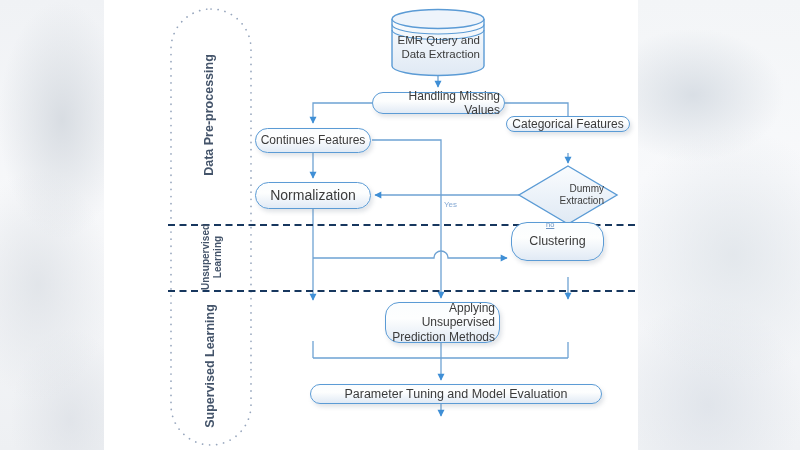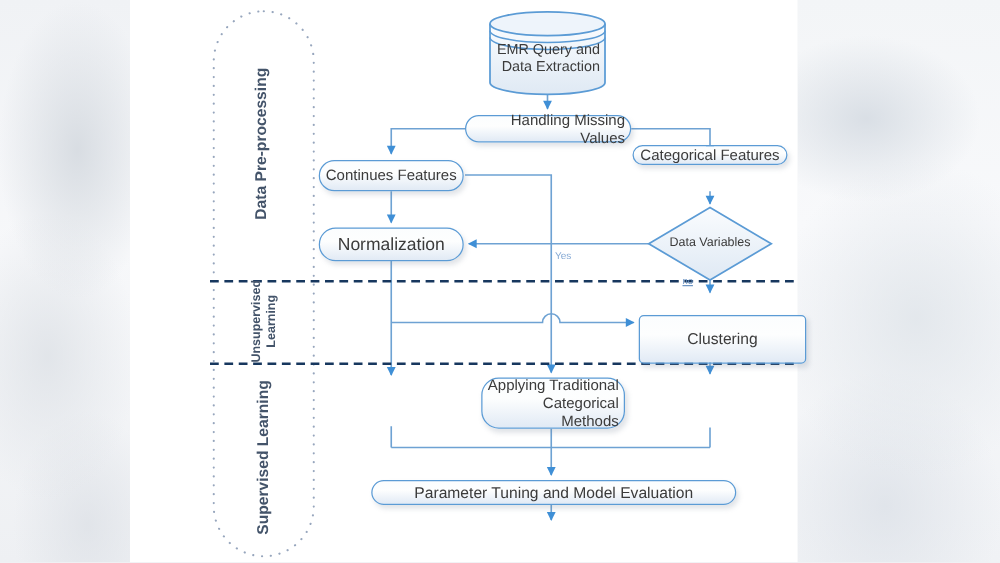--- a/index.html
+++ b/index.html
@@ -44,25 +44,25 @@
          color:var(--phase-text,#44546a);}
   .edge-label{position:absolute;font-size:8px;color:#85a9d4;}
 
   
   #n-emr{left:392px;top:28px;width:92px;height:40px;font-size:11.5px;}
   #n-handling{left:372px;top:92px;width:133px;height:22px;}
   #n-continues{left:255px;top:128px;width:116px;height:25px;}
   #n-categorical{left:506px;top:116px;width:124px;height:16px;}
   #n-normalization{left:255px;top:182px;width:116px;height:27px;font-size:14px;}
   #n-dummy{left:528px;top:180px;width:80px;height:30px;font-size:10px;}
-  #n-clustering{left:511px;top:252px;width:134px;height:39px;font-size:12.5px;border-radius:4px;}
+  #n-clustering{left:511px;top:222px;width:93px;height:39px;font-size:12.5px;border-radius:16px;}
   #n-multitask{left:253px;top:304px;width:117px;height:38px;}
   #n-applying{left:385px;top:302px;width:115px;height:41px;}
   #n-clusterbased{left:508px;top:303px;width:114px;height:40px;}
-  #n-paramtuning{left:297px;top:384px;width:292px;height:20px;font-size:12.5px;}
+  #n-paramtuning{left:310px;top:384px;width:292px;height:20px;font-size:12.5px;}
   #n-performance{left:297px;top:420px;width:292px;height:21px;font-size:12.5px;}
 
   #ph-pre{left:139px;top:105px;width:140px;height:20px;font-size:12.5px;}
   #ph-unsup{left:172px;top:244px;width:80px;height:26px;font-size:10px;line-height:1.25;}
   #ph-sup{left:140px;top:356px;width:140px;height:20px;font-size:12.5px;}
 
   #el-yes{left:444px;top:200px;}
   #el-no{left:546px;top:220px;font-size:7.5px;color:#6f96c4;text-decoration:underline;}
 </style>
 </head>
@@ -116,20 +116,20 @@
 
   <div class="phase" id="ph-pre">Data Pre-processing</div>
   <div class="phase" id="ph-unsup">Unsupervised Learning</div>
   <div class="phase" id="ph-sup">Supervised Learning</div>
 
   <div class="node plain" id="n-emr">EMR Query and Data Extraction</div>
   <div class="node stadium" id="n-handling">Handling Missing Values</div>
   <div class="node stadium" id="n-continues">Continues Features</div>
   <div class="node stadium" id="n-categorical">Categorical Features</div>
   <div class="node stadium" id="n-normalization">Normalization</div>
-  <div class="node plain" id="n-dummy">Data Variables</div>
+  <div class="node plain" id="n-dummy">Dummy Extraction</div>
   <div class="node" id="n-clustering">Clustering</div>
-  <div class="node rounded" id="n-applying">Applying Traditional Categorical Methods</div>
+  <div class="node rounded" id="n-applying">Applying Unsupervised Prediction Methods</div>
   <div class="node stadium" id="n-paramtuning">Parameter Tuning and Model Evaluation</div>
 
   <div class="edge-label" id="el-yes">Yes</div>
   <div class="edge-label" id="el-no">no</div>
 </div>
 
 </body></html>

